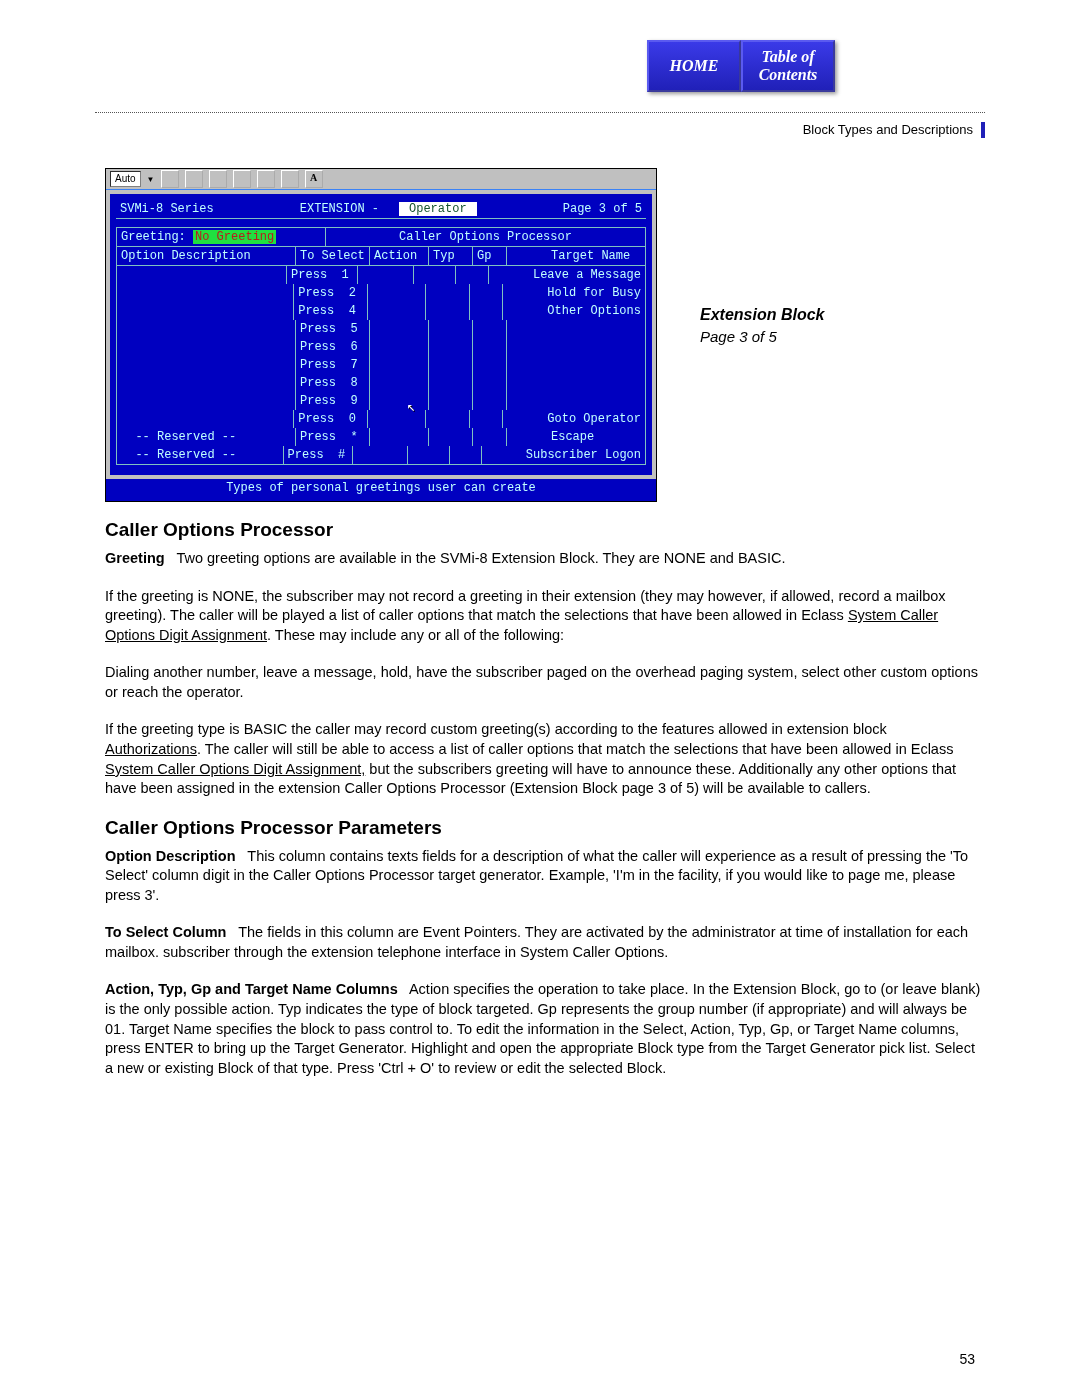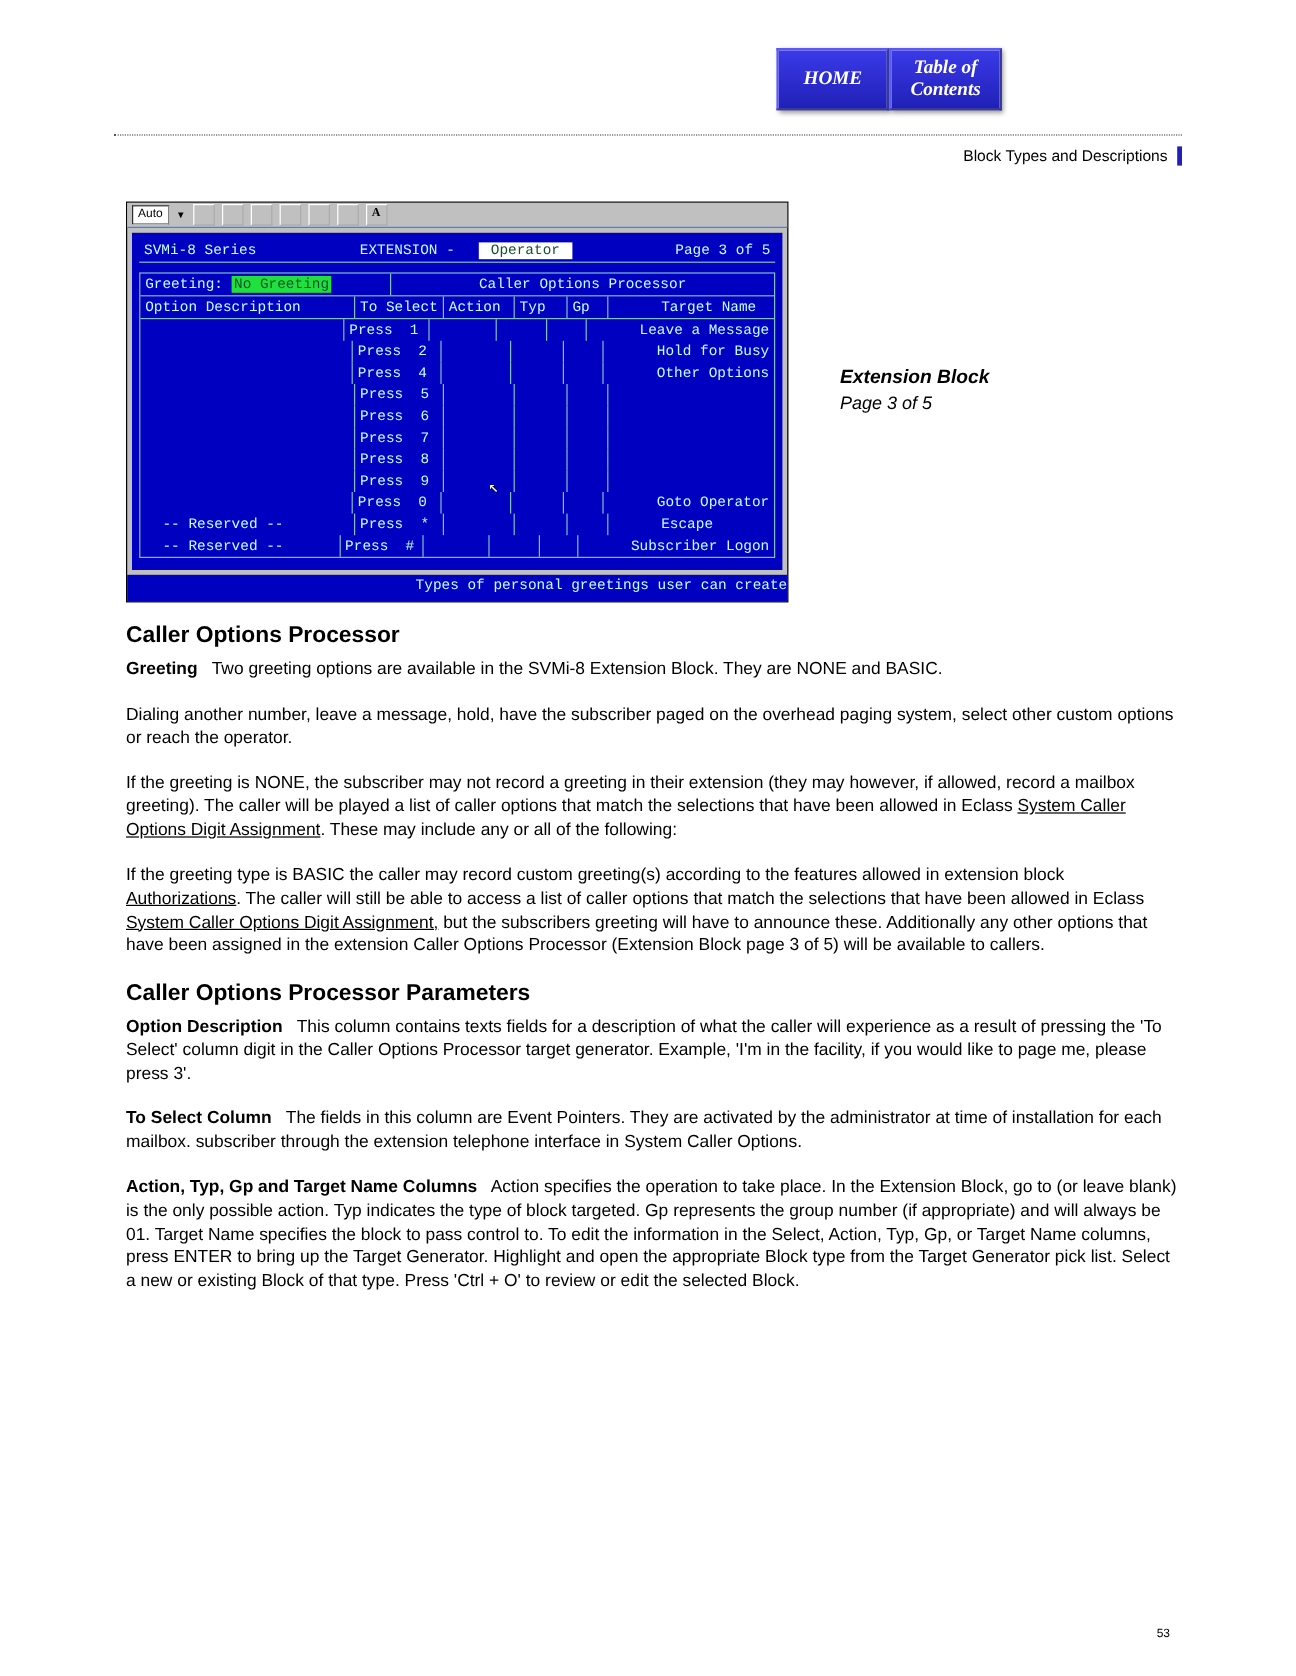--- a/index.html
+++ b/index.html
@@ -147,21 +147,21 @@
     display: flex;
     border-bottom: 1px solid #80c0c0;
   }
   .greet-cell {
     flex: 0 0 200px;
     padding: 2px 4px;
     border-right: 1px solid #80c0c0;
   }
   .greet-val {
     background: #20e040;
-    color: #14532d;
+    color: #b91c1c;
     padding: 0 2px;
   }
   .cop-title {
     flex: 1;
     text-align: center;
     padding: 2px 4px;
   }
   .col-row {
     display: flex;
     border-bottom: 1px solid #80c0c0;
@@ -187,21 +187,21 @@
   .data-row > div:last-child { border-right:none; }
   .cursor-arrow {
     position:absolute;
     font-size:14px;
     color:#fff;
     text-shadow:1px 1px 0 #000;
   }
   .bottom-hint {
     background:#0000c0;
     color:#c0ffff;
-    text-align:right;
+    text-align:center;
     padding:2px 0 6px 0;
     font-family:"Courier New",monospace;
     font-size:12px;
   }
 
   .side-caption {
     position: absolute;
     top: 306px;
     left: 700px;
     width: 200px;
@@ -238,21 +238,21 @@
   }
   .lead {
     font-weight: bold;
     margin-right: 8px;
   }
   .ul { text-decoration: underline; }
   .pagenum {
     position: absolute;
     bottom: 30px;
     right: 105px;
-    font-size: 10px;
+    font-size: 14px;
   }
 </style>
 </head>
 <body>
 
 <div class="page">
 
   <div class="top-buttons">
     <div class="btn3d">HOME</div>
     <div class="btn3d" style="white-space:pre-line">Table of
@@ -402,24 +402,24 @@
     <div class="title">Extension Block</div>
     <div class="sub">Page 3 of 5</div>
   </div>
 
   <div class="content">
     <h2>Caller Options Processor</h2>
     <p>
       <span class="lead">Greeting</span>
       <span>Two greeting options are available in the SVMi-8 Extension Block. They are NONE and BASIC.</span>
     </p>
+    <p>
+      <span>If the greeting is NONE, the subscriber may not record a greeting in their extension (they may however, if allowed, record a mailbox greeting). The caller will be played a list of caller options that match the selections that have been allowed in Eclass </span><span class="ul">System Caller Options Digit Assignment</span><span>. These may include any or all of the following:</span>
+    </p>
     <p>Dialing another number, leave a message, hold, have the subscriber paged on the overhead paging system, select other custom options or reach the operator.</p>
-    <p>
-      <span>If the greeting is NONE, the subscriber may not record a greeting in their extension (they may however, if allowed, record a mailbox greeting). The caller will be played a list of caller options that match the selections that have been allowed in Eclass </span><span class="ul">System Caller Options Digit Assignment</span><span>. These may include any or all of the following:</span>
-    </p>
     <p>
       <span>If the greeting type is BASIC the caller may record custom greeting(s) according to the features allowed in extension block </span><span class="ul">Authorizations</span><span>. The caller will still be able to access a list of caller options that match the selections that have been allowed in Eclass </span><span class="ul">System Caller Options Digit Assignment,</span><span> but the subscribers greeting will have to announce these. Additionally any other options that have been assigned in the extension Caller Options Processor (Extension Block page 3 of 5) will be available to callers.</span>
     </p>
 
     <h2>Caller Options Processor Parameters</h2>
     <p>
       <span class="lead">Option Description</span>
       <span>This column contains texts fields for a description of what the caller will experience as a result of pressing the 'To Select' column digit in the Caller Options Processor target generator. Example, 'I'm in the facility, if you would like to page me, please press 3'.</span>
     </p>
     <p>

